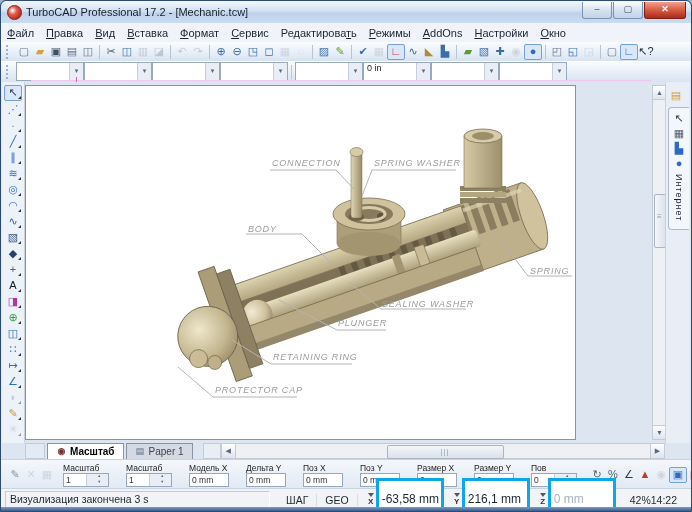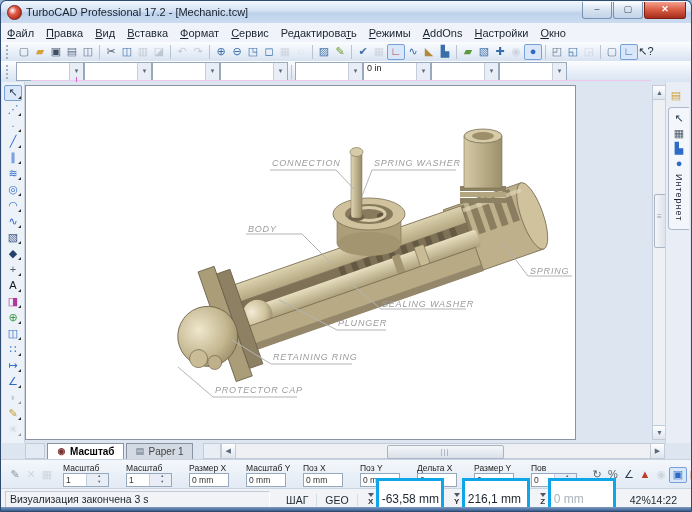--- a/index.html
+++ b/index.html
@@ -414,45 +414,45 @@
           <div class="flabel">Масштаб</div>
           <div class="finput">
             <span>1</span>
             <span class="spin">
               <span>▲</span>
               <span>▼</span>
             </span>
           </div>
         </div>
         <div class="fgroup">
-          <div class="flabel">Размер X</div>
+          <div class="flabel">Модель X</div>
           <div class="finput">
             <span>0 mm</span>
           </div>
         </div>
         <div class="fgroup">
-          <div class="flabel">Масштаб Y</div>
+          <div class="flabel">Дельта Y</div>
           <div class="finput">
             <span>0 mm</span>
           </div>
         </div>
         <div class="fgroup">
           <div class="flabel">Поз X</div>
           <div class="finput">
             <span>0 mm</span>
           </div>
         </div>
         <div class="fgroup">
           <div class="flabel">Поз Y</div>
           <div class="finput">
             <span>0 mm</span>
           </div>
         </div>
         <div class="fgroup">
-          <div class="flabel">Дельта X</div>
+          <div class="flabel">Размер X</div>
           <div class="finput">
             <span>0 mm</span>
           </div>
         </div>
         <div class="fgroup">
           <div class="flabel">Размер Y</div>
           <div class="finput">
             <span>0 mm</span>
           </div>
         </div>

